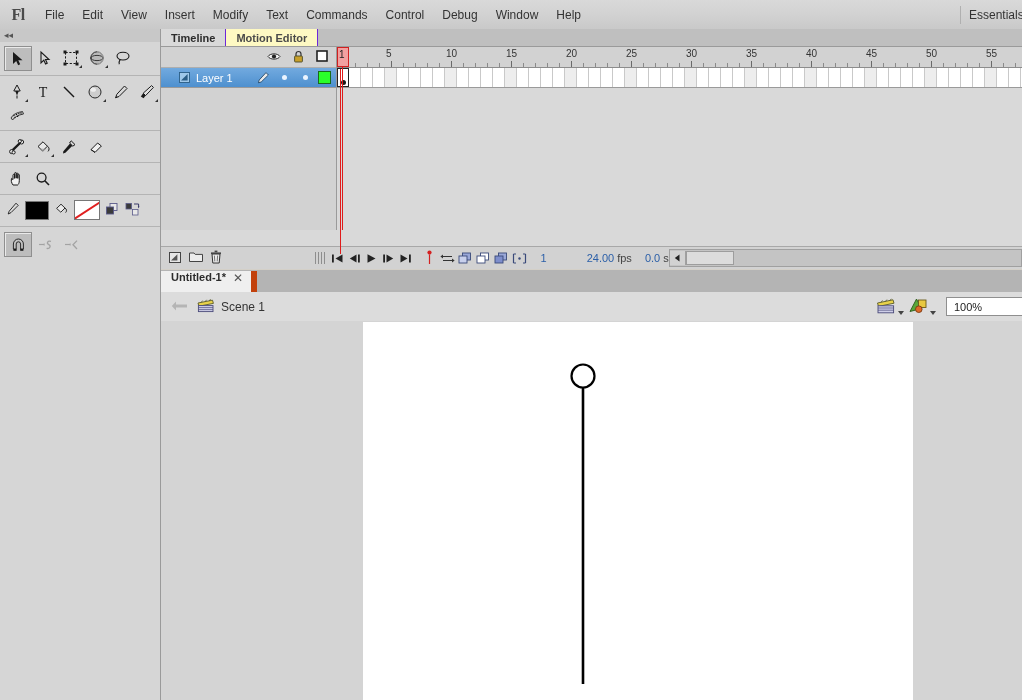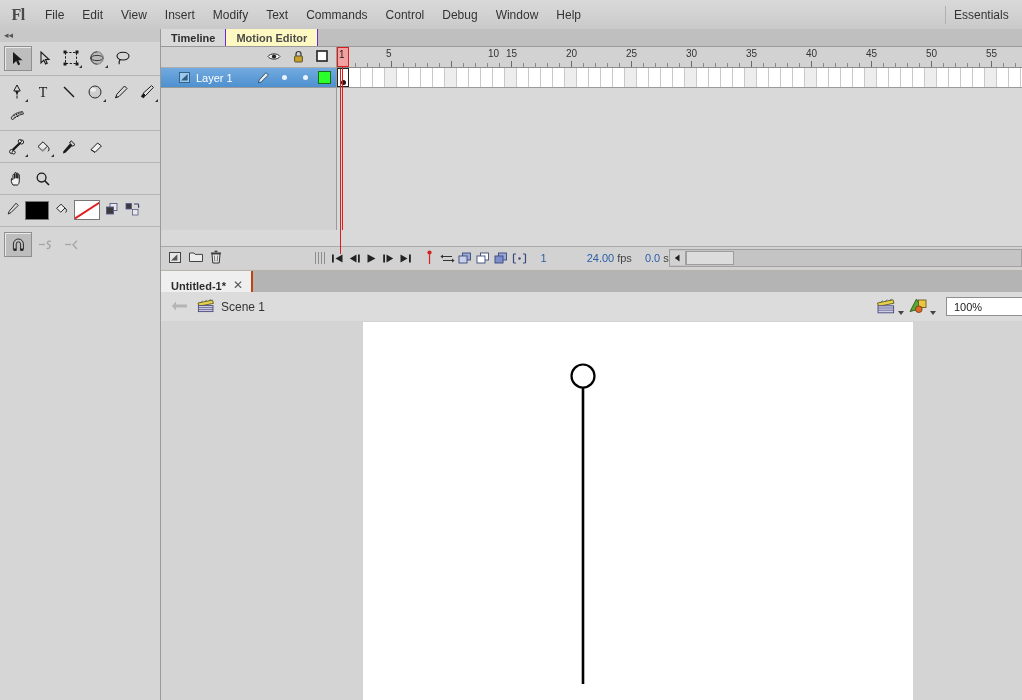--- a/index.html
+++ b/index.html
@@ -29,21 +29,21 @@
   }
   .menu-item {
     padding: 4px 9px; font-size: 12px; color: #333;
     white-space: nowrap; cursor: default;
   }
   #menubar-right {
     margin-left: auto; display: flex; align-items: center; height: 100%;
   }
   #ws-divider { width: 1px; height: 18px; background: #b0b0b0; margin-right: 8px; }
   #workspace-label {
-    font-size: 12px; color: #333; padding-right: 16px; white-space: nowrap;
+    font-size: 12px; color: #333; padding-right: 1px; white-space: nowrap;
     overflow: hidden; width: 52px;
   }
 
   
   #tools-panel {
     position: absolute; left: 0; top: 29px; width: 160px; height: 671px;
     background: #d6d6d6; border-right: 1px solid #9a9a9a;
   }
   #tools-collapse {
     height: 13px; padding-left: 4px; font-size: 9px; color: #555;
@@ -192,22 +192,22 @@
   }
   #tl-scroll-thumb { width: 48px; height: 14px; background: #dcdcdc; border: 1px solid #9d9d9d; box-sizing: border-box; }
 
   
   #doc-tabbar {
     position: absolute; left: 161px; top: 270px; width: 861px; height: 22px;
     background: #b4b4b4; border-bottom: 1px solid #9a9a9a; display: flex; align-items: flex-end;
   }
   #doc-tab {
     background: #efefef; height: 21px; padding: 0 8px 0 10px;
-    display: flex; align-items: flex-end; gap: 7px;
-    border-right: 2px solid #c2410c; font-size: 11px; font-weight: bold; color: #2c2c2c;
+    display: flex; align-items: flex-start; gap: 7px;
+    border-right: 6px solid #c2410c; font-size: 11px; font-weight: bold; color: #2c2c2c;
   }
   #doc-tab-close { font-size: 12px; color: #555; font-weight: normal; }
 
   
   #edit-bar {
     position: absolute; left: 161px; top: 292px; width: 861px; height: 29px;
     background: #dcdcdc; border-bottom: 1px solid #a8a8a8;
     display: flex; align-items: center; padding-left: 10px;
   }
   #back-arrow { font-size: 15px; color: #9a9a9a; padding-right: 9px; }
@@ -554,21 +554,21 @@
             <div class="ruler-tick major" style="left: 594px;"></div>
             <div class="ruler-tick" style="left: 606px;"></div>
             <div class="ruler-tick" style="left: 618px;"></div>
             <div class="ruler-tick" style="left: 630px;"></div>
             <div class="ruler-tick" style="left: 642px;"></div>
             <div class="ruler-tick major" style="left: 654px;"></div>
             <div class="ruler-tick" style="left: 666px;"></div>
             <div class="ruler-tick" style="left: 678px;"></div>
             <div class="ruler-num" style="left: 1px;">1</div>
             <div class="ruler-num" style="left: 49px;">5</div>
-            <div class="ruler-num" style="left: 109px; margin-left: 42px;">10</div>
+            <div class="ruler-num" style="left: 109px;">10</div>
             <div class="ruler-num" style="left: 169px;">15</div>
             <div class="ruler-num" style="left: 229px;">20</div>
             <div class="ruler-num" style="left: 289px;">25</div>
             <div class="ruler-num" style="left: 349px;">30</div>
             <div class="ruler-num" style="left: 409px;">35</div>
             <div class="ruler-num" style="left: 469px;">40</div>
             <div class="ruler-num" style="left: 529px;">45</div>
             <div class="ruler-num" style="left: 589px;">50</div>
             <div class="ruler-num" style="left: 649px;">55</div>
             <div id="playhead-marker" style="left: 0px;"><span>1</span></div>

